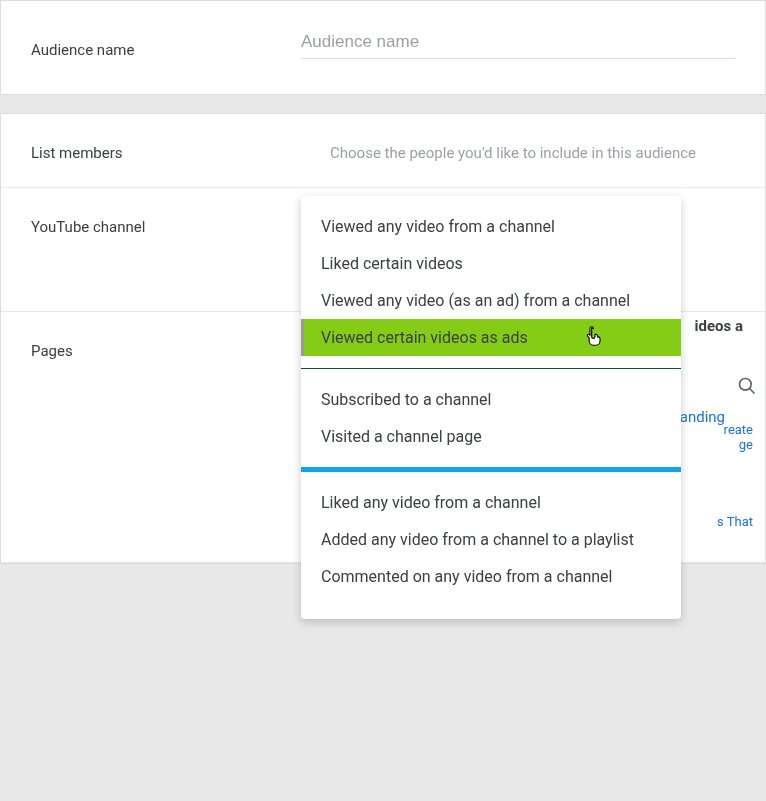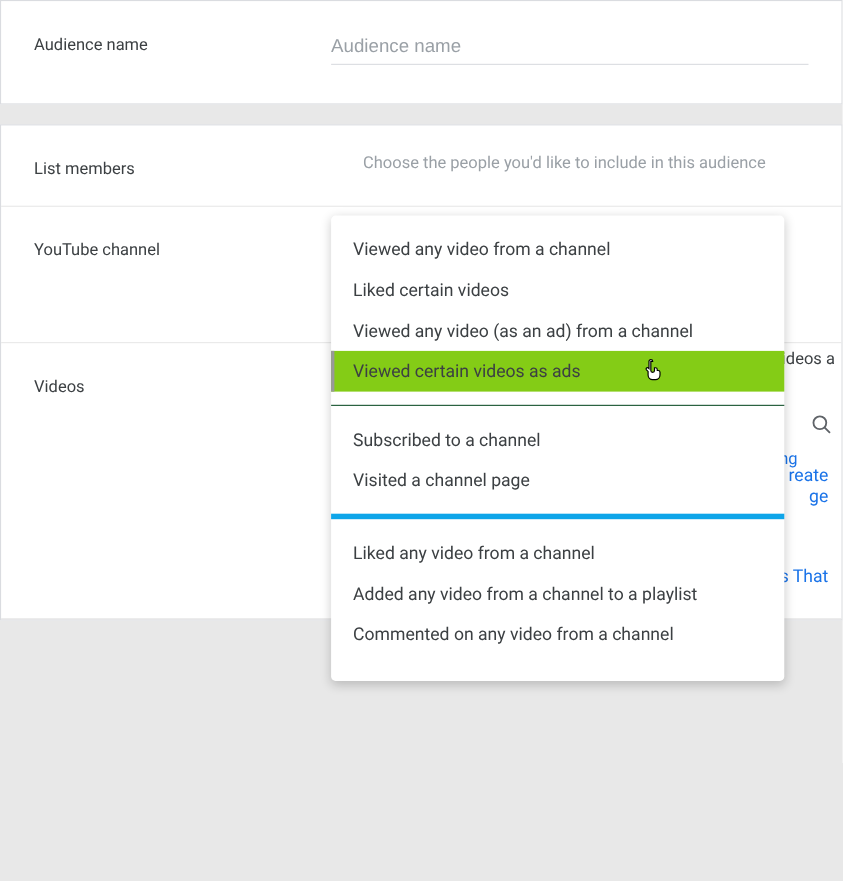--- a/index.html
+++ b/index.html
@@ -15,21 +15,21 @@
     .card {
       background: #fff;
       border: 1px solid #dadce0;
       margin-bottom: 18px;
     }
     .card1 {
       padding: 25px 30px 35px 30px;
     }
     .row {
       display: flex;
-      align-items: flex-start;
+      align-items: flex-end;
     }
     .label-col {
       width: 270px;
       padding-top: 5px;
       font-size: 15px;
       color: #3c4043;
     }
     .input-col {
       flex: 1;
     }
@@ -54,21 +54,21 @@
     .helper {
       font-size: 15px;
       color: #9aa0a6;
       margin-left: 29px;
     }
     
     .menu {
       position: absolute;
       top: 196px;
       left: 301px;
-      width: 412px;
+      width: 380px;
       background: #fff;
       box-shadow: 0 3px 10px rgba(0,0,0,.2);
       z-index: 100;
       border-radius: 4px;
       padding-bottom: 12px;
     }
     .menu-group {
       padding: 12px 0;
     }
     .menu-group + .menu-group {
@@ -90,21 +90,21 @@
       position: absolute;
       left: 281px;
       top: 6px;
       font-size: 18px;
       pointer-events: none;
     }
     .cursor-svg { width:20px; height:22px; }
     
     .peek-link {
       color: #1a73e8;
-      font-size: 16px;
+      font-size: 13px;
     }
     .search-icon {
       position: absolute;
       right: 8px;
       top: 64px;
     }
     .search-svg { width:20px; height:20px; stroke:#5f6368; stroke-width:2; fill:none; }
     
     .video-thumb {
       width: 116px;
@@ -157,24 +157,25 @@
       line-height: 1.25;
     }
     .video-views {
       color: #5f6368;
       font-size: 14px;
       margin-top: 2px;
     }
     
     .videos-label-peek {
       position: absolute;
-      right: 6px;
+      right: 22px;
       top: 5px;
       color: #3c4043;
       font-size: 15px;
+      font-weight: bold;
     }
     .peek-block {
       position:absolute; right:12px;
     }
     .peek1 { top: 110px; text-align:right; }
     .peek2 { top: 202px; text-align:left; }
     .thumb-peek {
       position:absolute;
       left: 384px;
       top: 250px;
@@ -202,21 +203,21 @@
   </div>
 
   <div class="section" style="padding-bottom:75px;">
     <div class="row">
       <div class="label-col">YouTube channel</div>
     </div>
   </div>
 
   <div class="section videos">
     <div class="row">
-      <div class="label-col">Videos</div>
+      <div class="label-col">Pages</div>
     </div>
     <span class="videos-label-peek">ideos a</span>
 
     <span class="search-icon">
       <svg class="search-svg" viewBox="0 0 24 24">
           <circle cx="10" cy="10" r="7"></circle>
           <line x1="15" y1="15" x2="21" y2="21"></line>
         </svg>
     </span>
 

